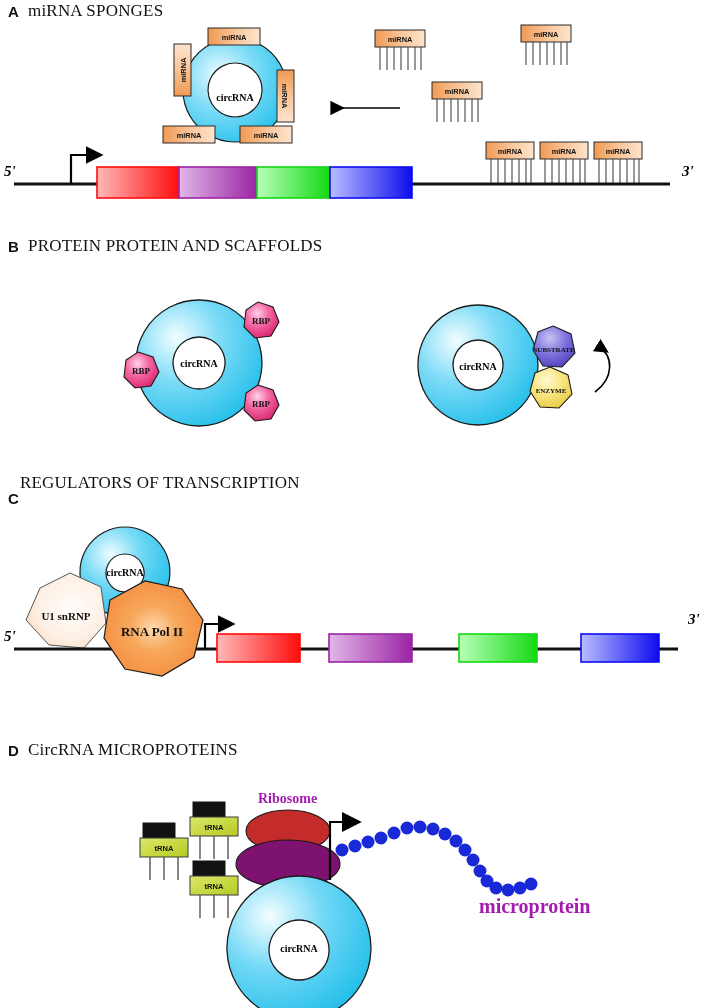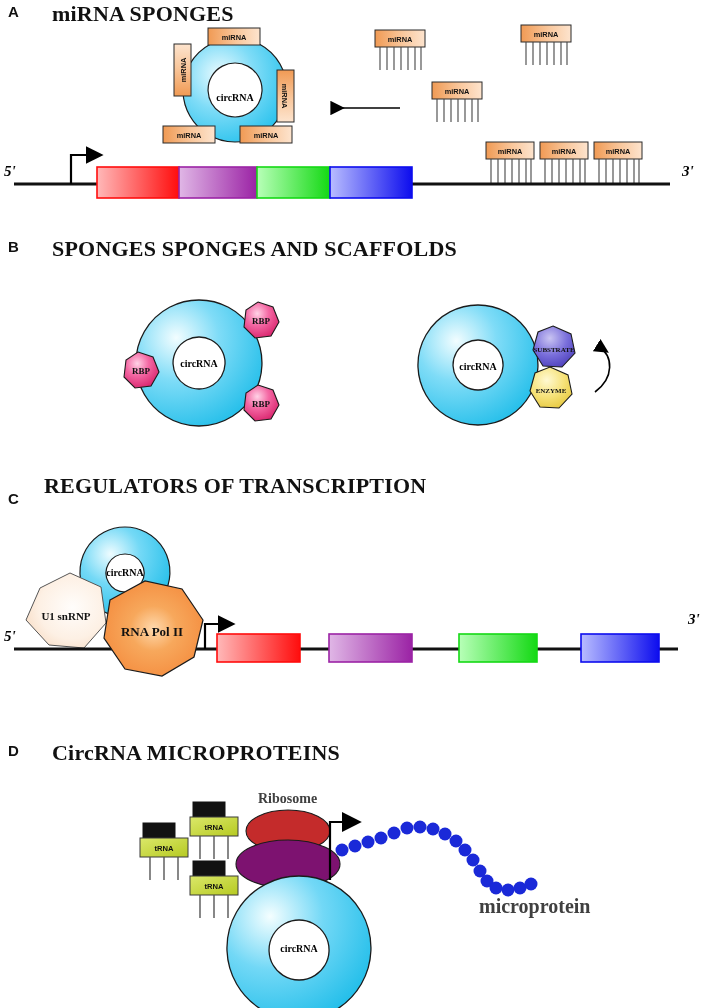--- a/index.html
+++ b/index.html
@@ -2,22 +2,22 @@
 <html><head>
 <meta charset="utf-8">
 <style>
   html,body{margin:0;padding:0;background:#ffffff;}
   body{width:708px;height:1008px;position:relative;overflow:hidden;
        font-family:"Liberation Serif",serif;}
   .panel{position:absolute;left:0;top:0;width:708px;}
   .panel-letter{position:absolute;font-family:"Liberation Sans",sans-serif;
        font-weight:bold;font-size:15px;color:#111;}
   .panel-title{position:absolute;font-family:"Liberation Serif",serif;
-       font-weight:bold;font-size:22px;color:#111;letter-spacing:.2px;white-space:nowrap;margin-left:24px;}
-  .label{position:absolute;font-family:"Liberation Serif",serif;font-weight:bold;color:#404040;white-space:nowrap;}
+       font-weight:normal;font-size:17px;color:#111;letter-spacing:.2px;white-space:nowrap;}
+  .label{position:absolute;font-family:"Liberation Serif",serif;font-weight:bold;color:#a21caf;white-space:nowrap;}
   .prime{position:absolute;font-family:"Liberation Serif",serif;font-weight:bold;
        font-style:italic;font-size:15px;color:#000;}
   svg{position:absolute;left:0;top:0;overflow:visible;}
   .ring-label{font-family:"Liberation Serif",serif;font-weight:bold;font-size:10px;fill:#000;}
   .mirna-txt{font-family:"Liberation Sans",sans-serif;font-weight:bold;font-size:7.4px;fill:#111;}
   .rbp-txt{font-family:"Liberation Serif",serif;font-weight:bold;font-size:9px;fill:#111;}
   .hexo-txt{font-family:"Liberation Serif",serif;font-weight:bold;font-size:7px;fill:#111;}
   .pol-txt{font-family:"Liberation Serif",serif;font-weight:bold;font-size:13px;fill:#111;}
   .snrnp-txt{font-family:"Liberation Serif",serif;font-weight:bold;font-size:11px;fill:#111;}
   .trna-txt{font-family:"Liberation Sans",sans-serif;font-weight:bold;font-size:7.6px;fill:#111;}
@@ -184,21 +184,21 @@
     <rect x="257" y="167" width="73" height="31" fill="url(#exGrn)" stroke="#14d914" stroke-width="1.6"></rect>
     <rect x="330" y="167" width="82" height="31" fill="url(#exBlu)" stroke="#0d0dee" stroke-width="1.6"></rect>
   </svg>
 
   <span class="prime" style="left:4px;top:163px;">5'</span>
   <span class="prime" style="left:682px;top:163px;">3'</span>
 </div>
 
 <div class="panel" style="top:0;">
   <span class="panel-letter" style="left:8px;top:238px;">B</span>
-  <span class="panel-title" style="left:28px;top:236px;">SPONGES SPONGES AND SCAFFOLDS</span>
+  <span class="panel-title" style="left:28px;top:236px;">PROTEIN PROTEIN AND SCAFFOLDS</span>
 
   <svg width="708" height="470" style="top:0;">
     <defs>
       <radialGradient id="ringB" cx="32%" cy="30%" r="80%">
         <stop offset="0%" stop-color="#f2fdff"></stop>
         <stop offset="42%" stop-color="#7fdcf7"></stop>
         <stop offset="100%" stop-color="#1fbde9"></stop>
       </radialGradient>
       <radialGradient id="rbpG" cx="38%" cy="32%" r="72%">
         <stop offset="0%" stop-color="#ffd2e6"></stop>

